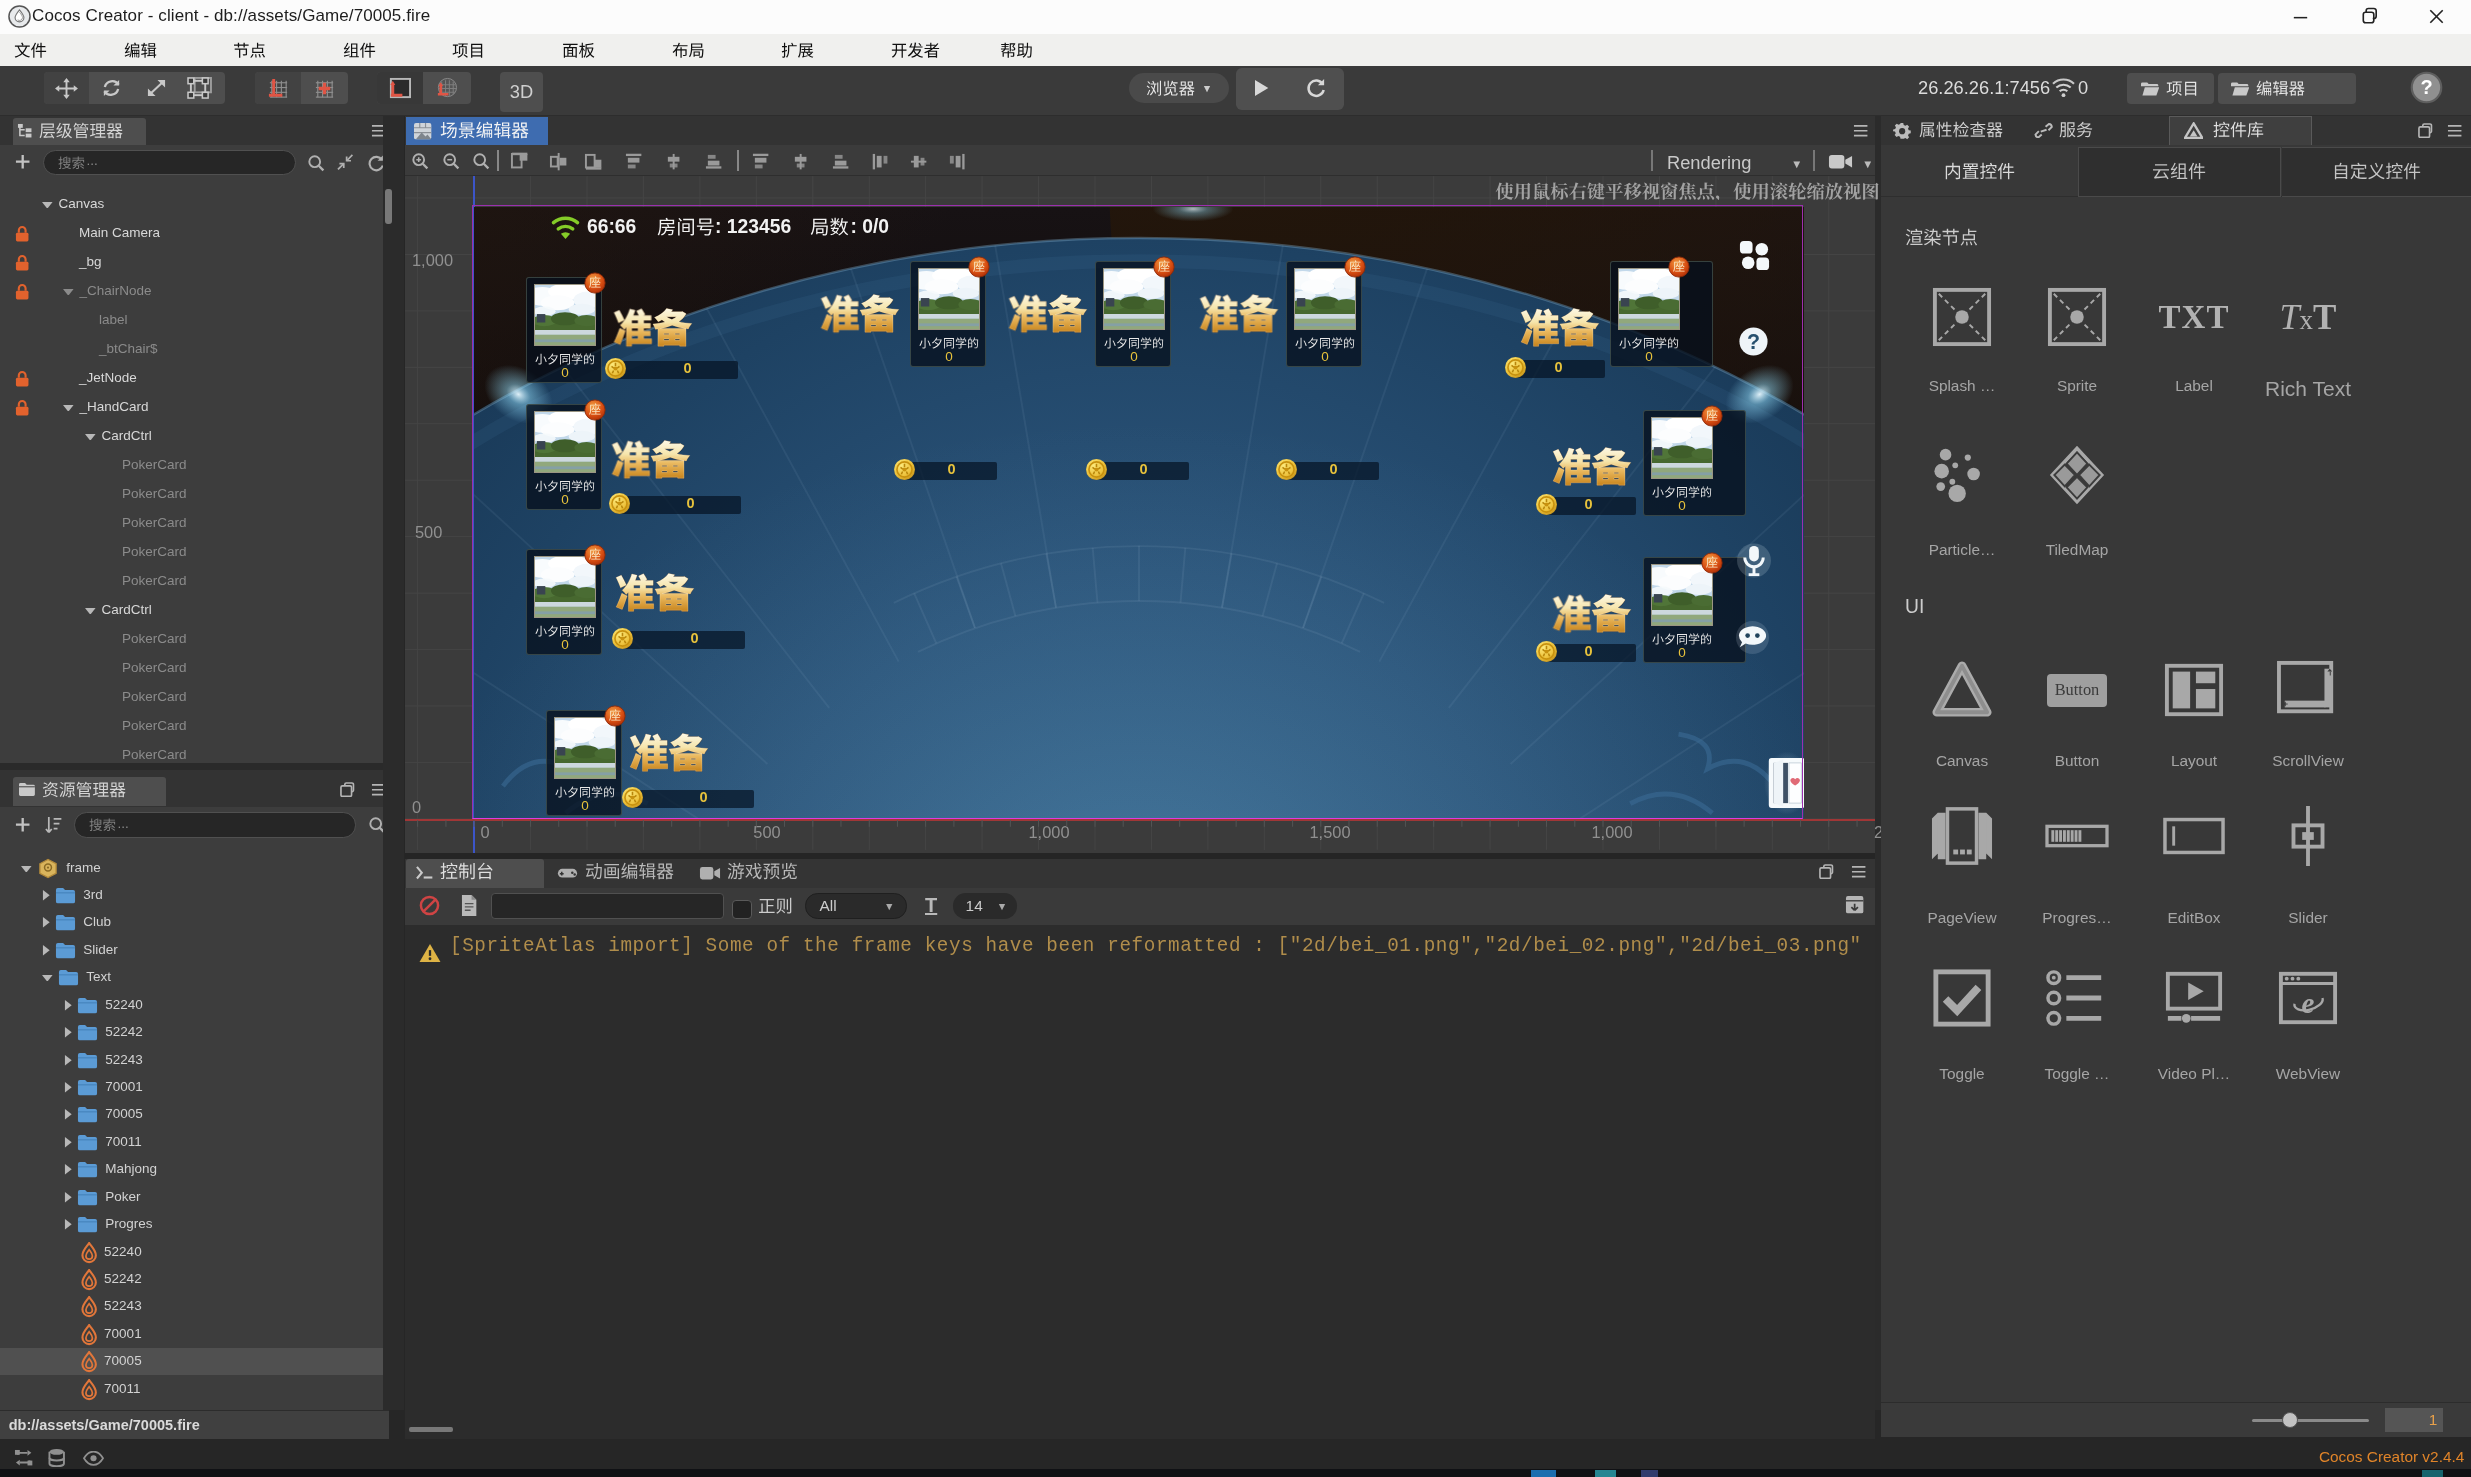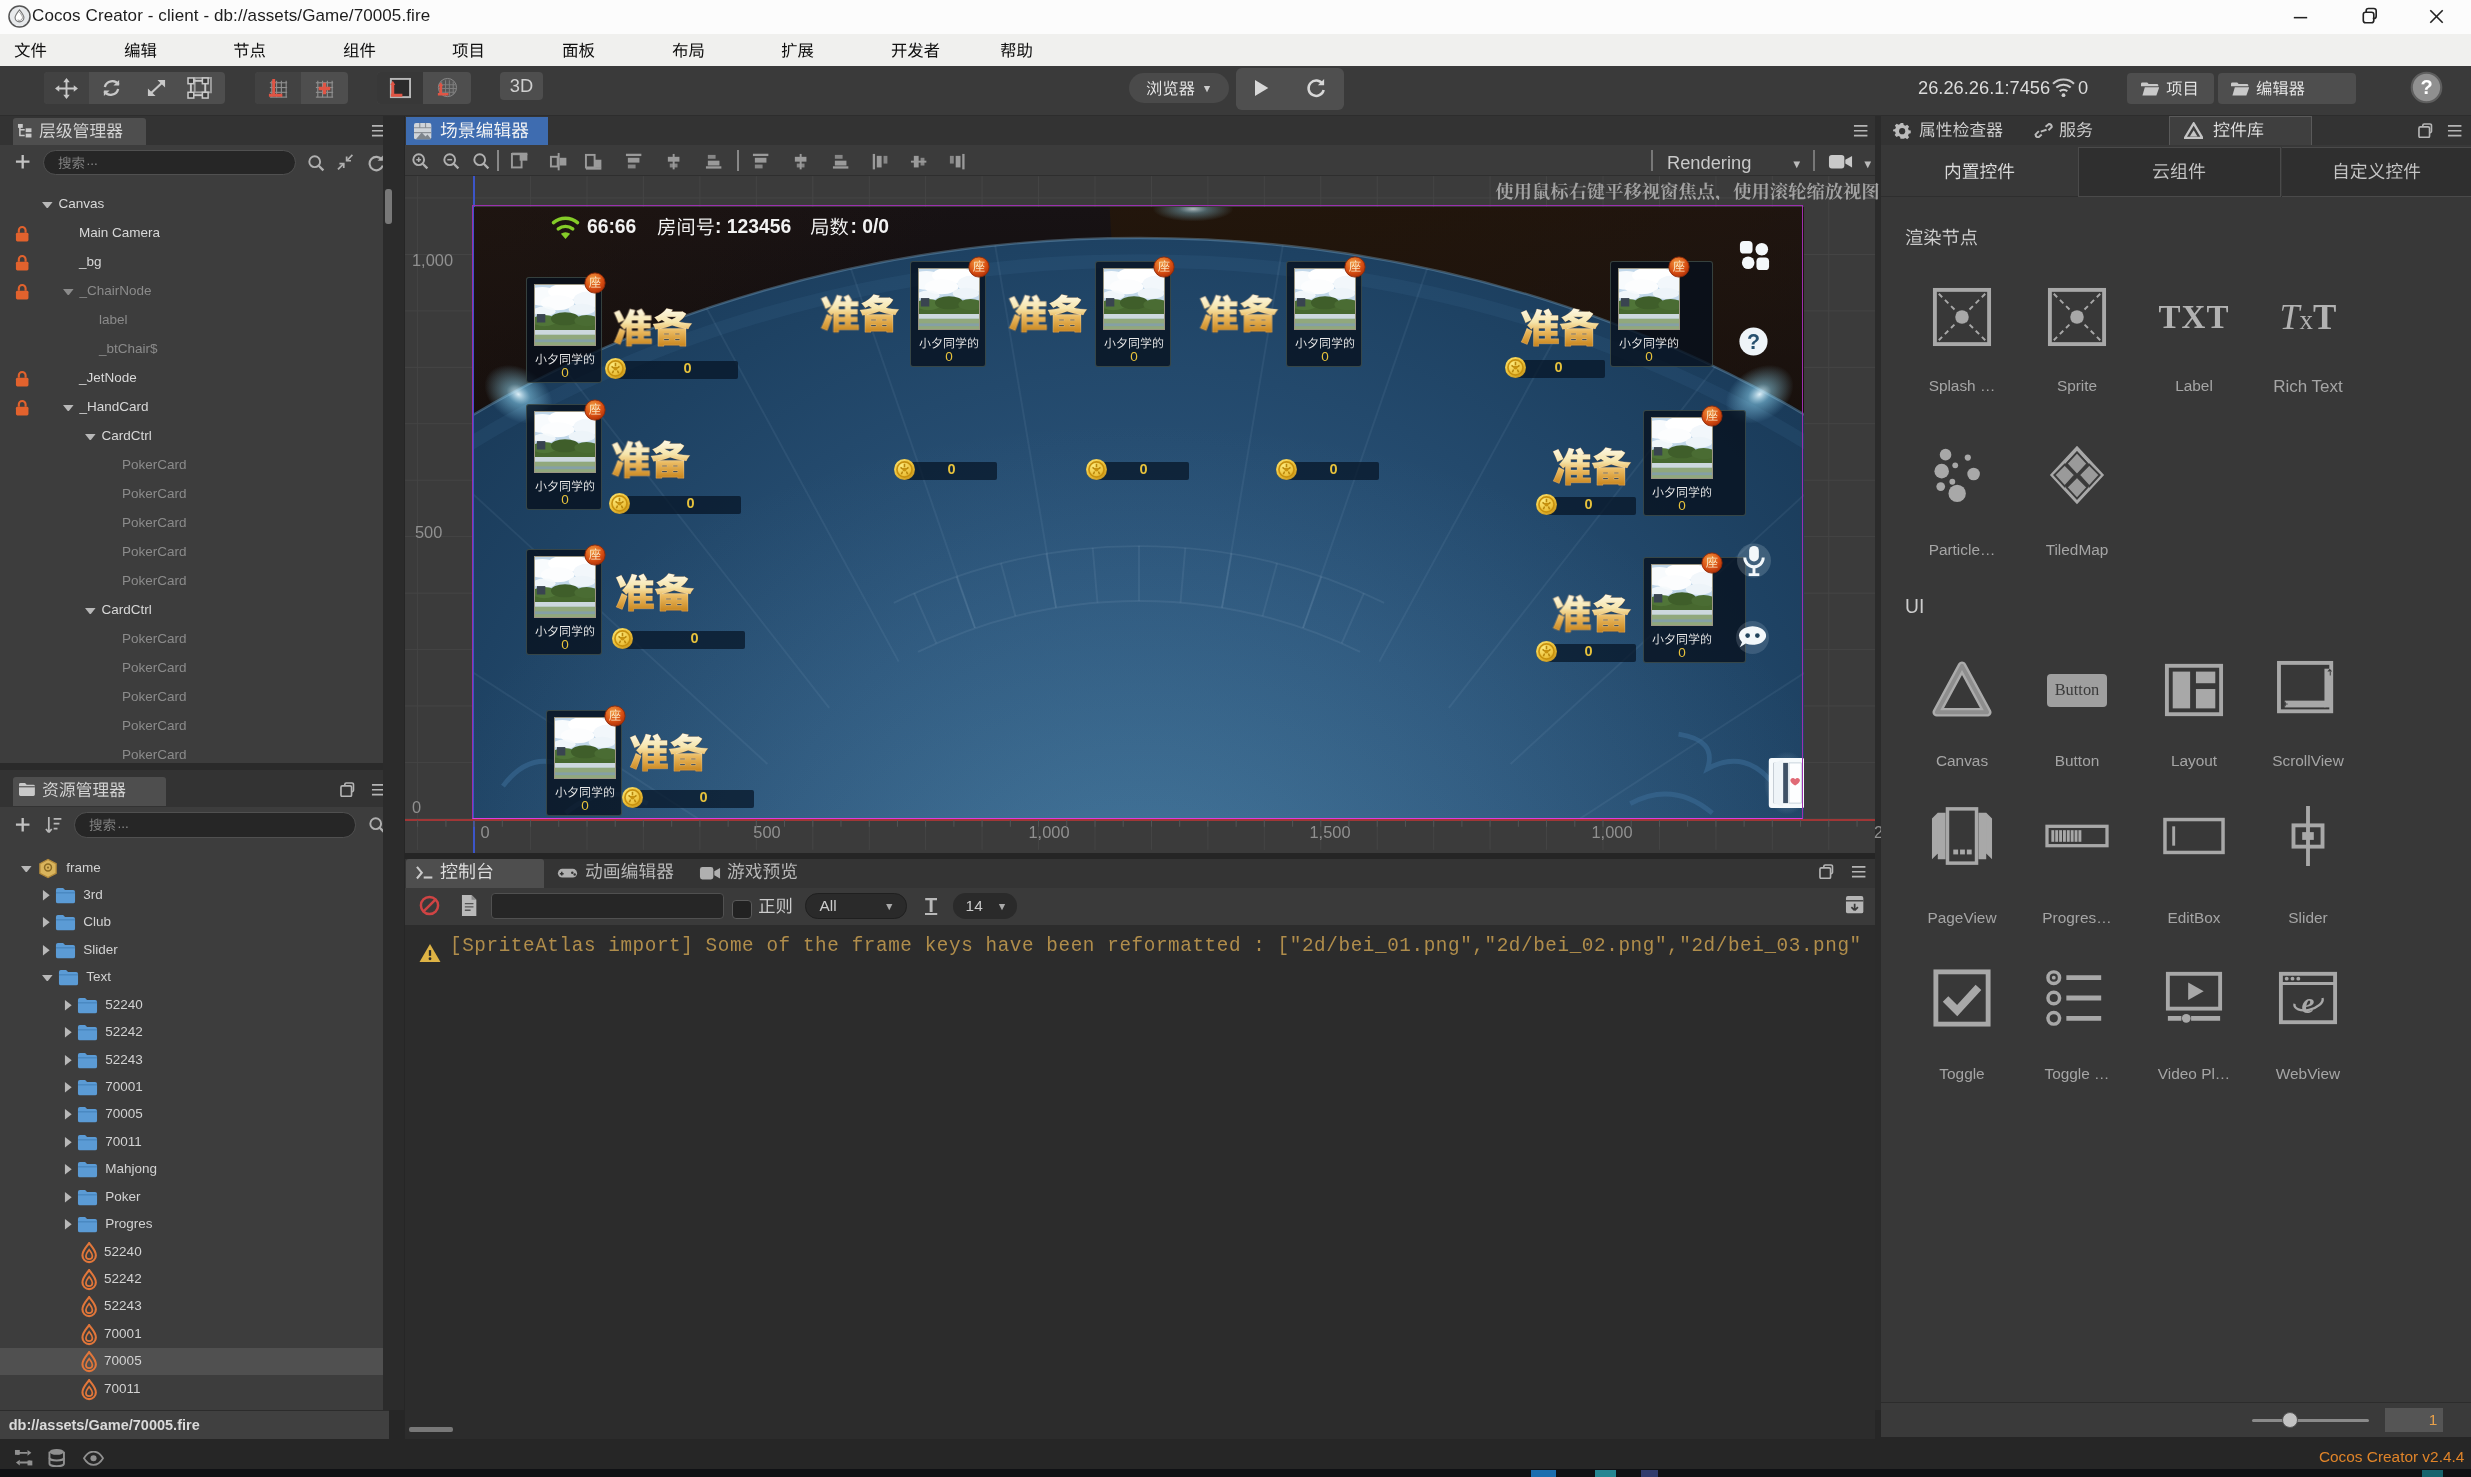--- a/index.html
+++ b/index.html
@@ -268,21 +268,21 @@
     <path d="M7 4l2.6 4.4H4.4z" fill="#e05545"></path>
   </svg>
 <svg class="abs" style="left:434px;top:77px" width="25" height="23" viewBox="0 0 26 24">
 <circle cx="14" cy="11" r="9.5" fill="#555" stroke="#8a8a8a"></circle>
 <g stroke="#7e7e7e" stroke-width="1.1">
       <path d="M8 5v13M12 3.5v16M16 3.5v16M20 5v13M5.5 8h17M4.5 12h19M6 16h16"></path>
     </g>
 <path d="M7 9v10 M4 18h11" stroke="#e05545" stroke-width="2.8"></path>
     <path d="M7 5.5l2.4 4H4.6z" fill="#e05545"></path>
   </svg>
-<div class="tb-btn flex" style="left:500px;top:72px;width:43px;height:28px;justify-content:center;color:#cfcfcf;font-size:18.3px">3D</div>
+<div class="tb-btn flex" style="left:500px;top:72px;width:43px;height:40px;justify-content:center;color:#cfcfcf;font-size:18.3px">3D</div>
 <div class="tb-btn flex" style="left:1129px;top:73px;width:100px;height:30px;border-radius:15.4px;background:#4a4a4a;justify-content:center;color:#e8e8e8;font-size:16.4px">
     <svg class="" width="49" height="16.4" viewBox="0 -880 3000 1000" fill="#e8e8e8" style="vertical-align:-0.12em;">
       <use href="#gs20" x="0"></use>
       <use href="#gs21" x="1000"></use>
       <use href="#gs22" x="2000"></use>
     </svg>
     <span style="margin-left:6.8px;font-size:10.6px;color:#ccc">▼</span>
   </div>
 <div class="tb-btn" style="left:1236px;top:68px;width:108px;height:42px;border-radius:5.8px;background:#4f4f4f"></div>
 <svg class="abs" style="left:1252px;top:78px" width="19.3" height="20" viewBox="0 0 20 21">
@@ -1680,21 +1680,21 @@
     </svg>
   </div>
 <div class="abs" style="left:2077px;top:377px;width:154px;transform:translateX(-50%);text-align:center;font-size:15.4px;color:#a5a5a5;white-space:nowrap">Sprite</div>
 <div class="icn" style="left:2194px;top:286px;width:68px;height:62px;transform:translateX(-50%)">
     <div style="font-family:'Liberation Serif',serif;font-weight:bold;font-size:33px;color:#b2b2b2;letter-spacing:1px">TXT</div>
   </div>
 <div class="abs" style="left:2194px;top:377px;width:154px;transform:translateX(-50%);text-align:center;font-size:15.4px;color:#a5a5a5;white-space:nowrap">Label</div>
 <div class="icn" style="left:2308px;top:286px;width:68px;height:62px;transform:translateX(-50%)">
     <div style="font-family:'Liberation Serif',serif;font-size:35px;color:#b2b2b2"><i style="font-size:36px">T</i><span style="font-size:27px">x</span><b>T</b></div>
   </div>
-<div class="abs" style="left:2308px;top:377px;width:154px;transform:translateX(-50%);text-align:center;font-size:17px;color:#a5a5a5;white-space:nowrap">Rich Text</div>
+<div class="abs" style="left:2308px;top:377px;width:154px;transform:translateX(-50%);text-align:center;font-size:21px;color:#a5a5a5;white-space:nowrap">Rich Text</div>
 <div class="icn" style="left:1962px;top:444px;width:68px;height:62px;transform:translateX(-50%)">
     <svg width="60" height="60" viewBox="0 0 62 62" fill="#a8a8a8">
 <circle cx="14" cy="10" r="6"></circle>
       <circle cx="10" cy="27" r="7.5"></circle>
       <circle cx="24" cy="21" r="3"></circle>
 <circle cx="9" cy="43" r="4.5"></circle>
       <circle cx="21" cy="38" r="3"></circle>
       <circle cx="26" cy="50" r="9"></circle>
 <circle cx="43" cy="30" r="6.5"></circle>
       <circle cx="37" cy="13" r="3.2"></circle>

